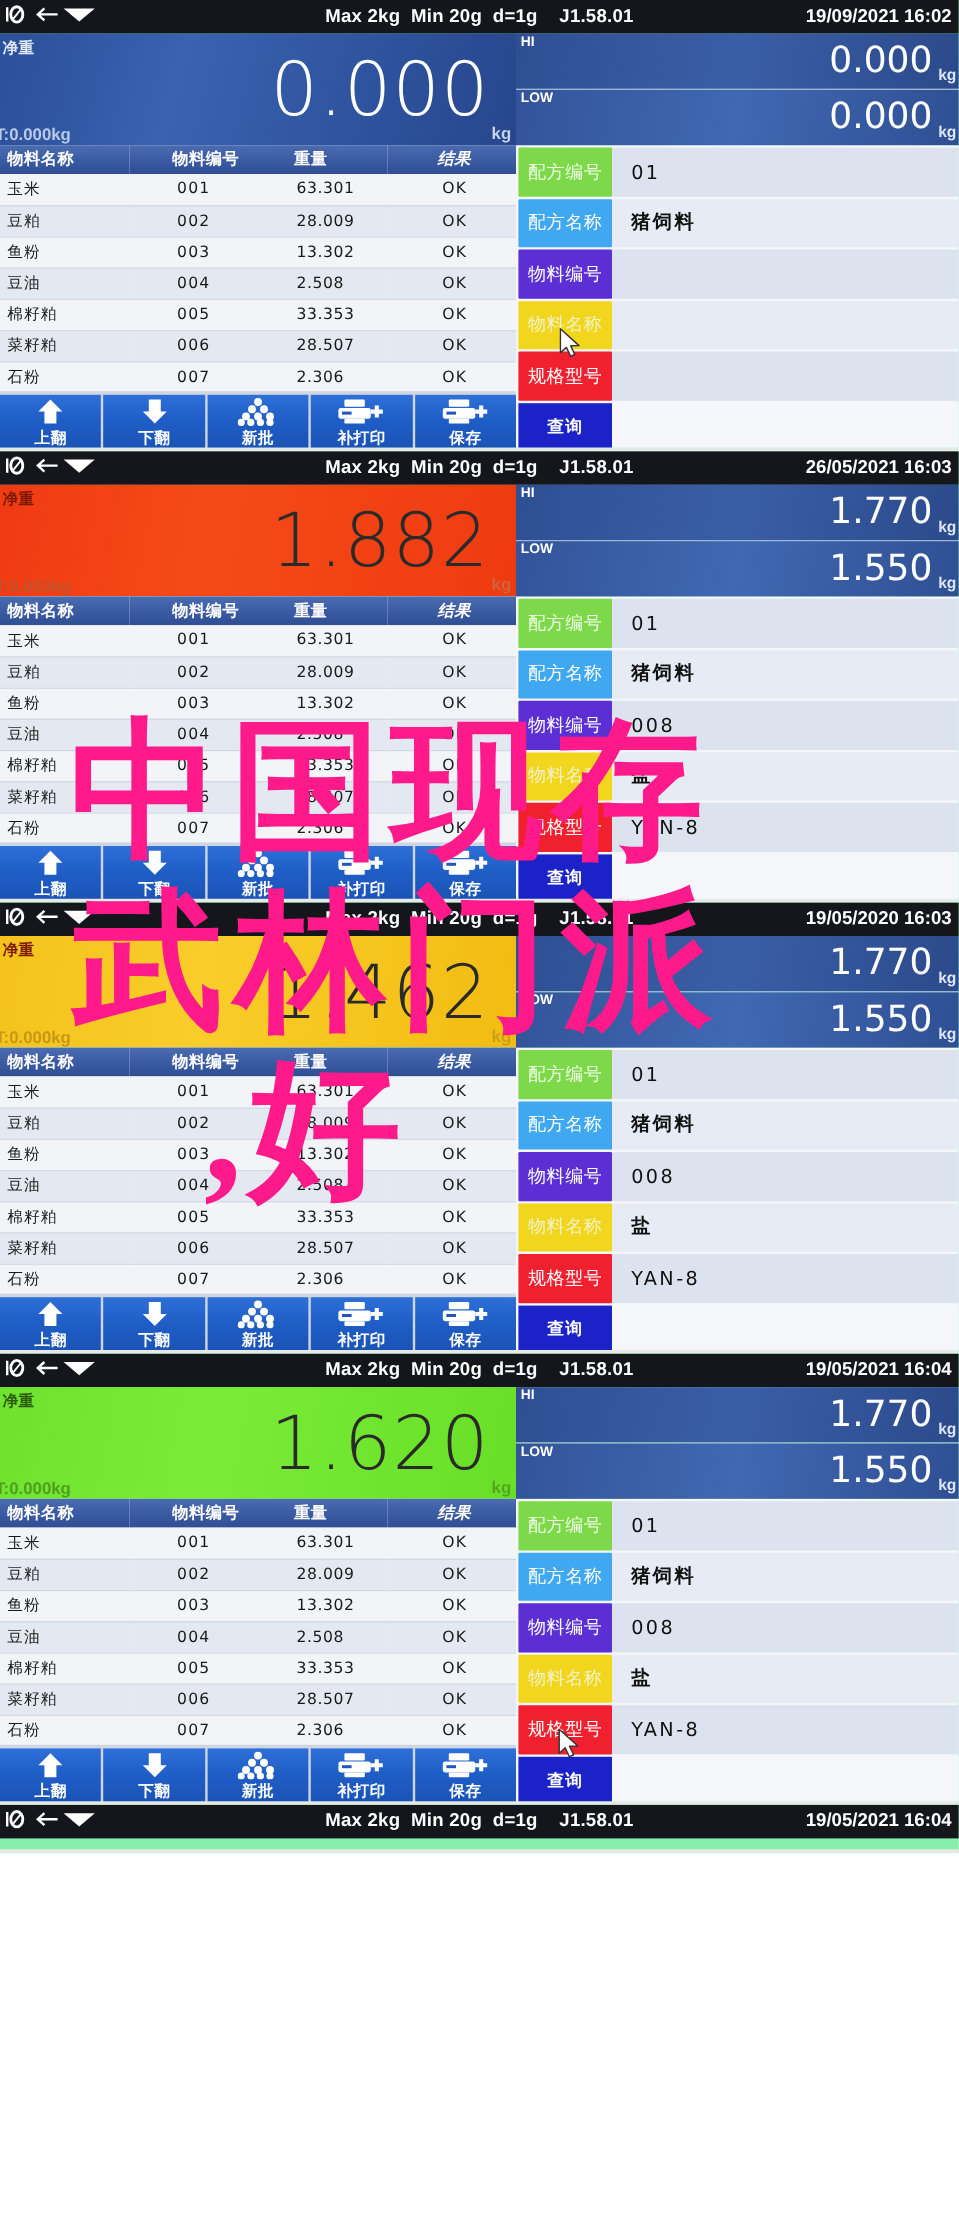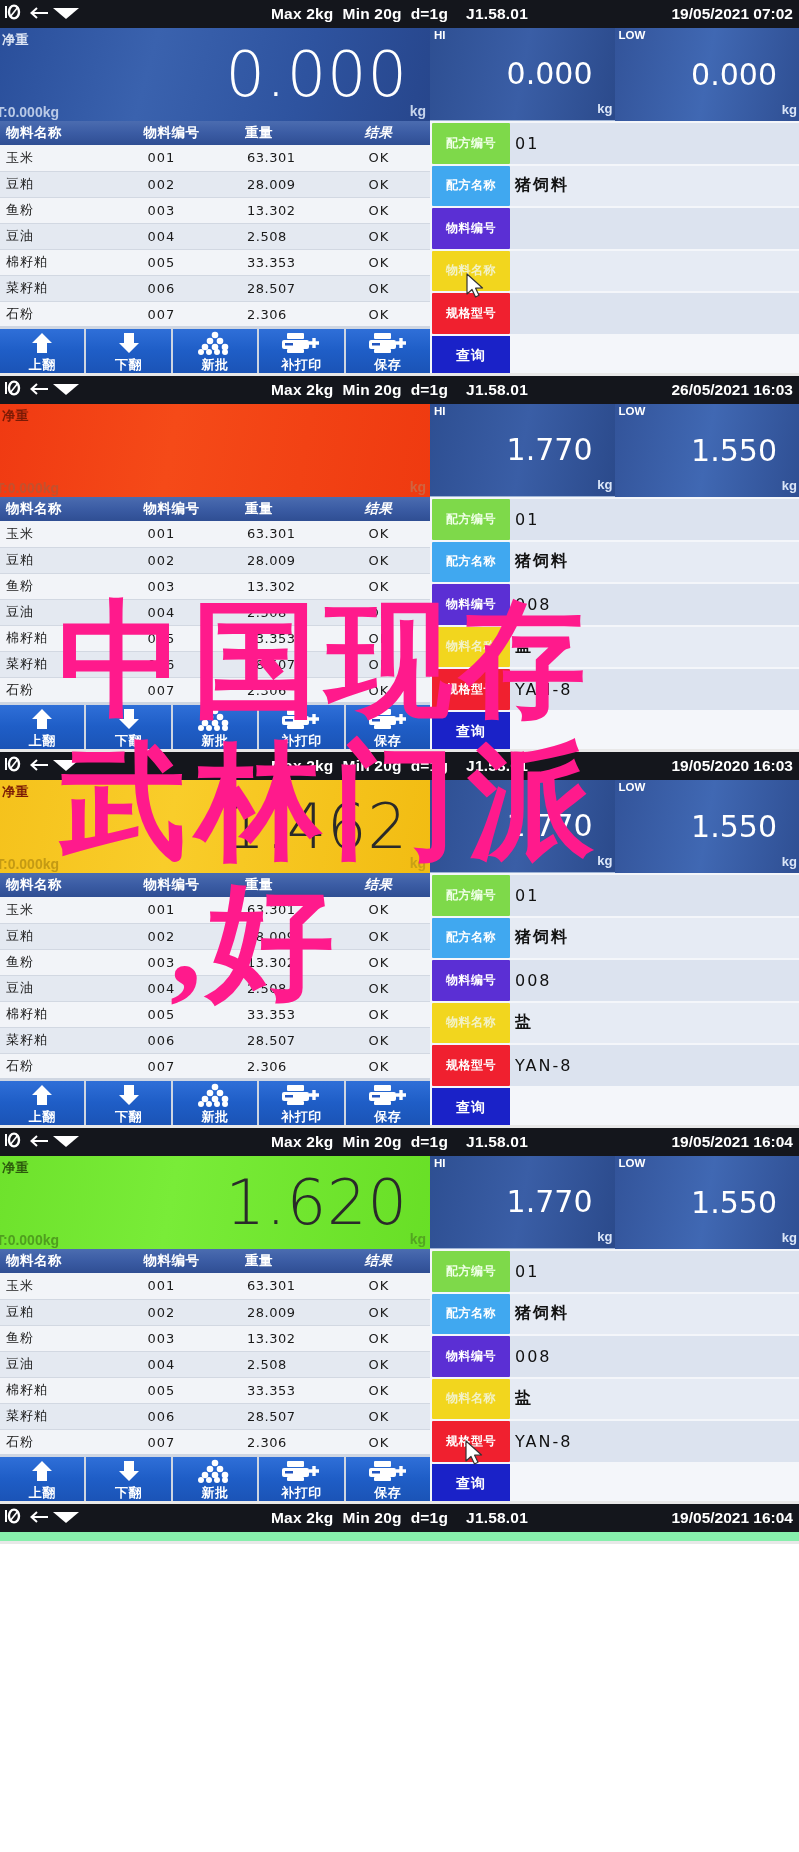--- a/index.html
+++ b/index.html
@@ -48,21 +48,21 @@
   .bigweight.green .tare-label { color:#4f9e1f; }
   .bw-num { position:absolute; right:22px; top:50%; transform:translateY(-50%);
             font-size:62px; line-height:62px; font-weight:300; color:#fff;
             font-family:"DejaVu Sans",sans-serif; letter-spacing:1px; }
   .bigweight.red .bw-num, .bigweight.yellow .bw-num, .bigweight.green .bw-num { color:#2a2a2a; }
   .bw-unit { position:absolute; right:4px; bottom:2px; font-size:14px; font-weight:bold; color:#c6d4ec; }
   .bigweight.red .bw-unit   { color:#d0643f; }
   .bigweight.yellow .bw-unit{ color:#c8a016; }
   .bigweight.green .bw-unit { color:#53a521; }
 
-  .limits { flex:1 1 auto; display:flex; flex-direction:row; }
+  .limits { flex:1 1 auto; display:flex; flex-direction:column; }
   .lim { position:relative; flex:1 1 50%;
          background:linear-gradient(100deg,#2e4f92 0%,#3a5ea6 50%,#2b4a8b 100%);
          border-bottom:1px solid #9fb4d6; }
   .lim:last-child { border-bottom:none;
          background:linear-gradient(100deg,#33549a 0%,#4068b3 50%,#2f4f93 100%); }
   .lim-tag { position:absolute; left:4px; top:1px; font-size:11.5px; font-weight:bold; color:#fff; }
   .lim-val { position:absolute; right:22px; top:50%; transform:translateY(-50%);
              font-size:30px; line-height:30px; color:#fff; font-weight:400;
              font-family:"DejaVu Sans",sans-serif; }
   .lim-unit{ position:absolute; right:2px; bottom:4px; font-size:13px; font-weight:bold; color:#dbe6f8; }
@@ -98,24 +98,24 @@
           display:flex; flex-direction:column; align-items:center; justify-content:flex-end;
           padding-bottom:2px; cursor:pointer; }
   .tbtn .ic { height:26px; display:flex; align-items:center; justify-content:center; }
   .tbtn .lbl { font-size:13px; font-weight:bold; letter-spacing:.5px; }
 
   
   .rightpane { flex:1 1 auto; background:#f4f6fa; display:flex; flex-direction:column;
                padding:2px 0 0 2px; }
   .rrow { display:flex; align-items:stretch; height:42px; margin-bottom:2px; }
   .rkey { flex:0 0 78px; display:flex; align-items:center; justify-content:center;
-          color:#fff; font-size:12px; font-weight:bold; letter-spacing:.5px;
+          color:#fff; font-size:15px; font-weight:normal; letter-spacing:.5px;
           border-radius:1px; position:relative; }
   .rval { flex:1 1 auto; background:#dce3ef; display:flex; align-items:center;
-          padding-left:5px; font-size:16px; color:#111; letter-spacing:2px;
+          padding-left:16px; font-size:16px; color:#111; letter-spacing:2px;
           font-family:"DejaVu Sans",sans-serif; }
   .rrow.alt .rval { background:#e6ebf4;font-weight:bold; }
 
   
   .qrow { display:flex; height:42px; }
   .qbtn { flex:0 0 78px; display:flex; align-items:center; justify-content:center;
           color:#fff; font-size:14px; font-weight:bold; background:#1a22c8;
           cursor:pointer; letter-spacing:1px; }
   .qfill { flex:1 1 auto; background:#f4f6fa; }
 
@@ -147,21 +147,21 @@
               <path d="M6 13 L14 3" stroke="#fff" stroke-width="1.6"></path>
             </svg></span>
           <span class="sb-arrow"><svg width="20" height="14" viewBox="0 0 20 14">
               <path d="M19 7 H3 M8 2 L2.5 7 L8 12" stroke="#fff" stroke-width="2" fill="none"></path>
             </svg></span>
           <span class="sb-cup"><svg width="28" height="14" viewBox="0 0 28 14">
               <path d="M1 2 H27 L14 13 Z" fill="#fff"></path>
             </svg></span>
         </div>
         <div class="sb-center"><span>Max 2kg</span><span class="gap"></span><span>Min 20g</span><span class="gap"></span><span>d=1g</span><span class="gap"></span><span class="gap"></span><span>J1.58.01</span></div>
-        <div class="sb-right">19/05/2021  07:02</div>
+        <div class="sb-right">19/09/2021  16:02</div>
       </div>
       <div class="wrow">
         <div class="bigweight ">
           <div class="net-label">净重</div>
           <div class="tare-label">T:0.000kg</div>
           <div class="bw-num">0.000</div>
           <div class="bw-unit">kg</div>
         </div>
         <div class="limits">
           <div class="lim">
@@ -345,20 +345,21 @@
               <path d="M1 2 H27 L14 13 Z" fill="#fff"></path>
             </svg></span>
         </div>
         <div class="sb-center"><span>Max 2kg</span><span class="gap"></span><span>Min 20g</span><span class="gap"></span><span>d=1g</span><span class="gap"></span><span class="gap"></span><span>J1.58.01</span></div>
         <div class="sb-right">26/05/2021  16:03</div>
       </div>
       <div class="wrow">
         <div class="bigweight red">
           <div class="net-label">净重</div>
           <div class="tare-label">T:0.000kg</div>
+          <div class="bw-num">1.882</div>
           <div class="bw-unit">kg</div>
         </div>
         <div class="limits">
           <div class="lim">
             <div class="lim-tag">HI</div>
             <div class="lim-val">1.770</div>
             <div class="lim-unit">kg</div>
           </div>
           <div class="lim">
             <div class="lim-tag">LOW</div>

